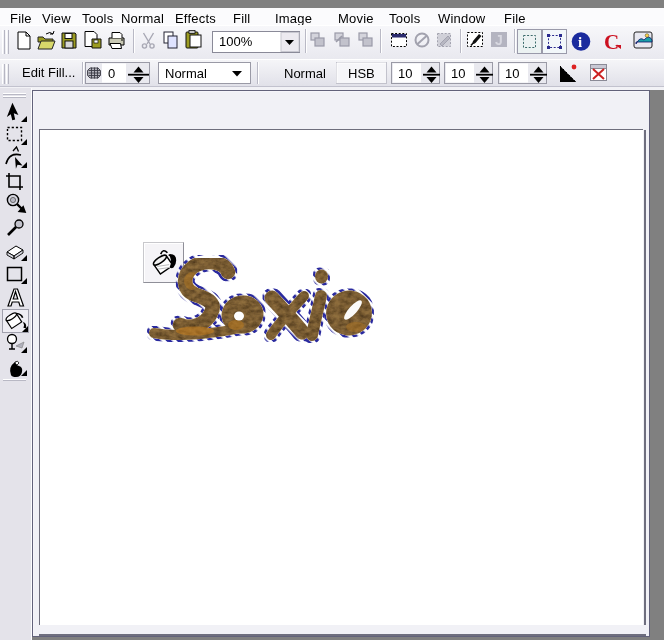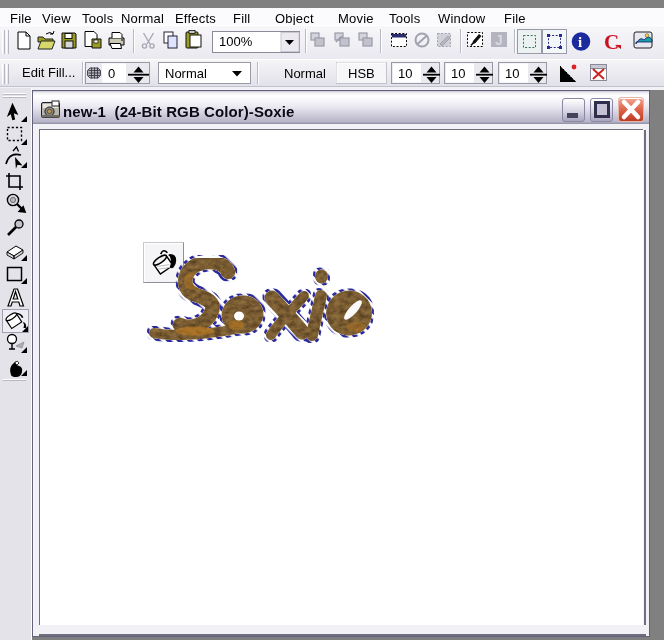--- a/index.html
+++ b/index.html
@@ -23,21 +23,21 @@
 </style>
 </head>
 <body>
 <div id="menubar">
   <span class="menu" style="left:10px">File</span>
   <span class="menu" style="left:42px">View</span>
   <span class="menu" style="left:82px">Tools</span>
   <span class="menu" style="left:121px">Normal</span>
   <span class="menu" style="left:175px">Effects</span>
   <span class="menu" style="left:233px">Fill</span>
-  <span class="menu" style="left:275px">Object</span>
+  <span class="menu" style="left:275px">Image</span>
   <span class="menu" style="left:338px">Movie</span>
   <span class="menu" style="left:389px">Tools</span>
   <span class="menu" style="left:438px">Window</span>
   <span class="menu" style="left:504px">File</span>
 </div>
 <div id="tb1">
   <div class="grip2"></div>
     <div class="grip2b"></div>
   <svg width="664" height="31" style="position:absolute;left:0;top:0">
 
@@ -244,40 +244,20 @@
       <path d="M16 246 l8 -4 -2 6 z" fill="#b0b0bc" stroke="#888" stroke-width="0.7"></path>
       <path d="M27 253 v-6 l-6 6 z" fill="#000"></path>
 
       <path d="M11 275 q-3 -8 4 -13 q1 3 4 4 q4 1 3 6 q-1 5 -6 5 q-4 0 -5 -2 z" fill="#000"></path>
       <path d="M15 262 q3 -2 4 1 l-2 2 q-2 -1 -2 -3 z" fill="#fff" stroke="#000" stroke-width="0.8"></path>
       <path d="M27 276 v-6 l-6 6 z" fill="#000"></path>
     </svg>
     <div class="pgrip" style="top:291px"></div>
   </div>
   <div id="docwin">
-    <div id="titlebar">
-      <svg width="22" height="22" style="position:absolute;left:7px;top:8px">
-        <rect x="1.5" y="3.5" width="18" height="15" rx="1.5" fill="#b8b6ac" stroke="#222"></rect>
-        <rect x="3" y="5" width="15" height="4" fill="#e8e6de"></rect>
-        <rect x="12" y="2" width="7" height="5" fill="#fff" stroke="#222" stroke-width="1"></rect>
-        <circle cx="9.5" cy="12.5" r="4.6" fill="#8a887e" stroke="#222"></circle>
-        <circle cx="9.5" cy="12.5" r="2.2" fill="#c09858" stroke="#443" stroke-width="0.8"></circle>
-        <rect x="1.5" y="16" width="18" height="2.5" fill="#706e66"></rect>
-      </svg>
-      <span id="title">new-1&nbsp; (24-Bit RGB Color)-Soxie</span>
-      <div class="wbtn" id="bmin" style="left:529px;top:7px">
-          <div style="position:absolute;left:4px;bottom:3px;width:11px;height:5px;background:#44445e"></div>
-        </div>
-      <div class="wbtn" id="bmax" style="left:557px;top:7px">
-          <div style="position:absolute;left:3px;top:2px;width:16px;height:17px;border:3px solid #30304c;background:#c4c2d4"></div>
-        </div>
-      <div class="wbtn" id="bclose" style="left:585px;top:6px;width:26px;height:25px;background:linear-gradient(#f2a794,#e06a50 45%,#bc3a24);border:1px solid #e8b4a8"><svg width="24" height="23">
-            <path d="M5 4 L19 19 M19 4 L5 19" stroke="#fff" stroke-width="4.5" stroke-linecap="round"></path>
-          </svg></div>
-    </div>
     <div style="position:absolute;left:611px;top:39px;width:2px;height:495px;background:#6e6e7e"></div>
     <div style="position:absolute;left:6px;top:543px;width:607px;height:2px;background:#6e6e7e"></div>
     <div id="canvas">
       <div id="fillcur">
         <svg width="39" height="39">
           <g transform="translate(2.5,2) scale(0.9)">
               <g transform="rotate(-35 18 22)">
             <rect x="10" y="16" width="17" height="13" fill="#fff" stroke="#000" stroke-width="1.6"></rect>
             <ellipse cx="18.5" cy="16" rx="8.5" ry="3" fill="#f0f0f0" stroke="#000" stroke-width="1.6"></ellipse>
             <path d="M23 11 q6 -4 7 3" fill="none" stroke="#000" stroke-width="1.8"></path>

